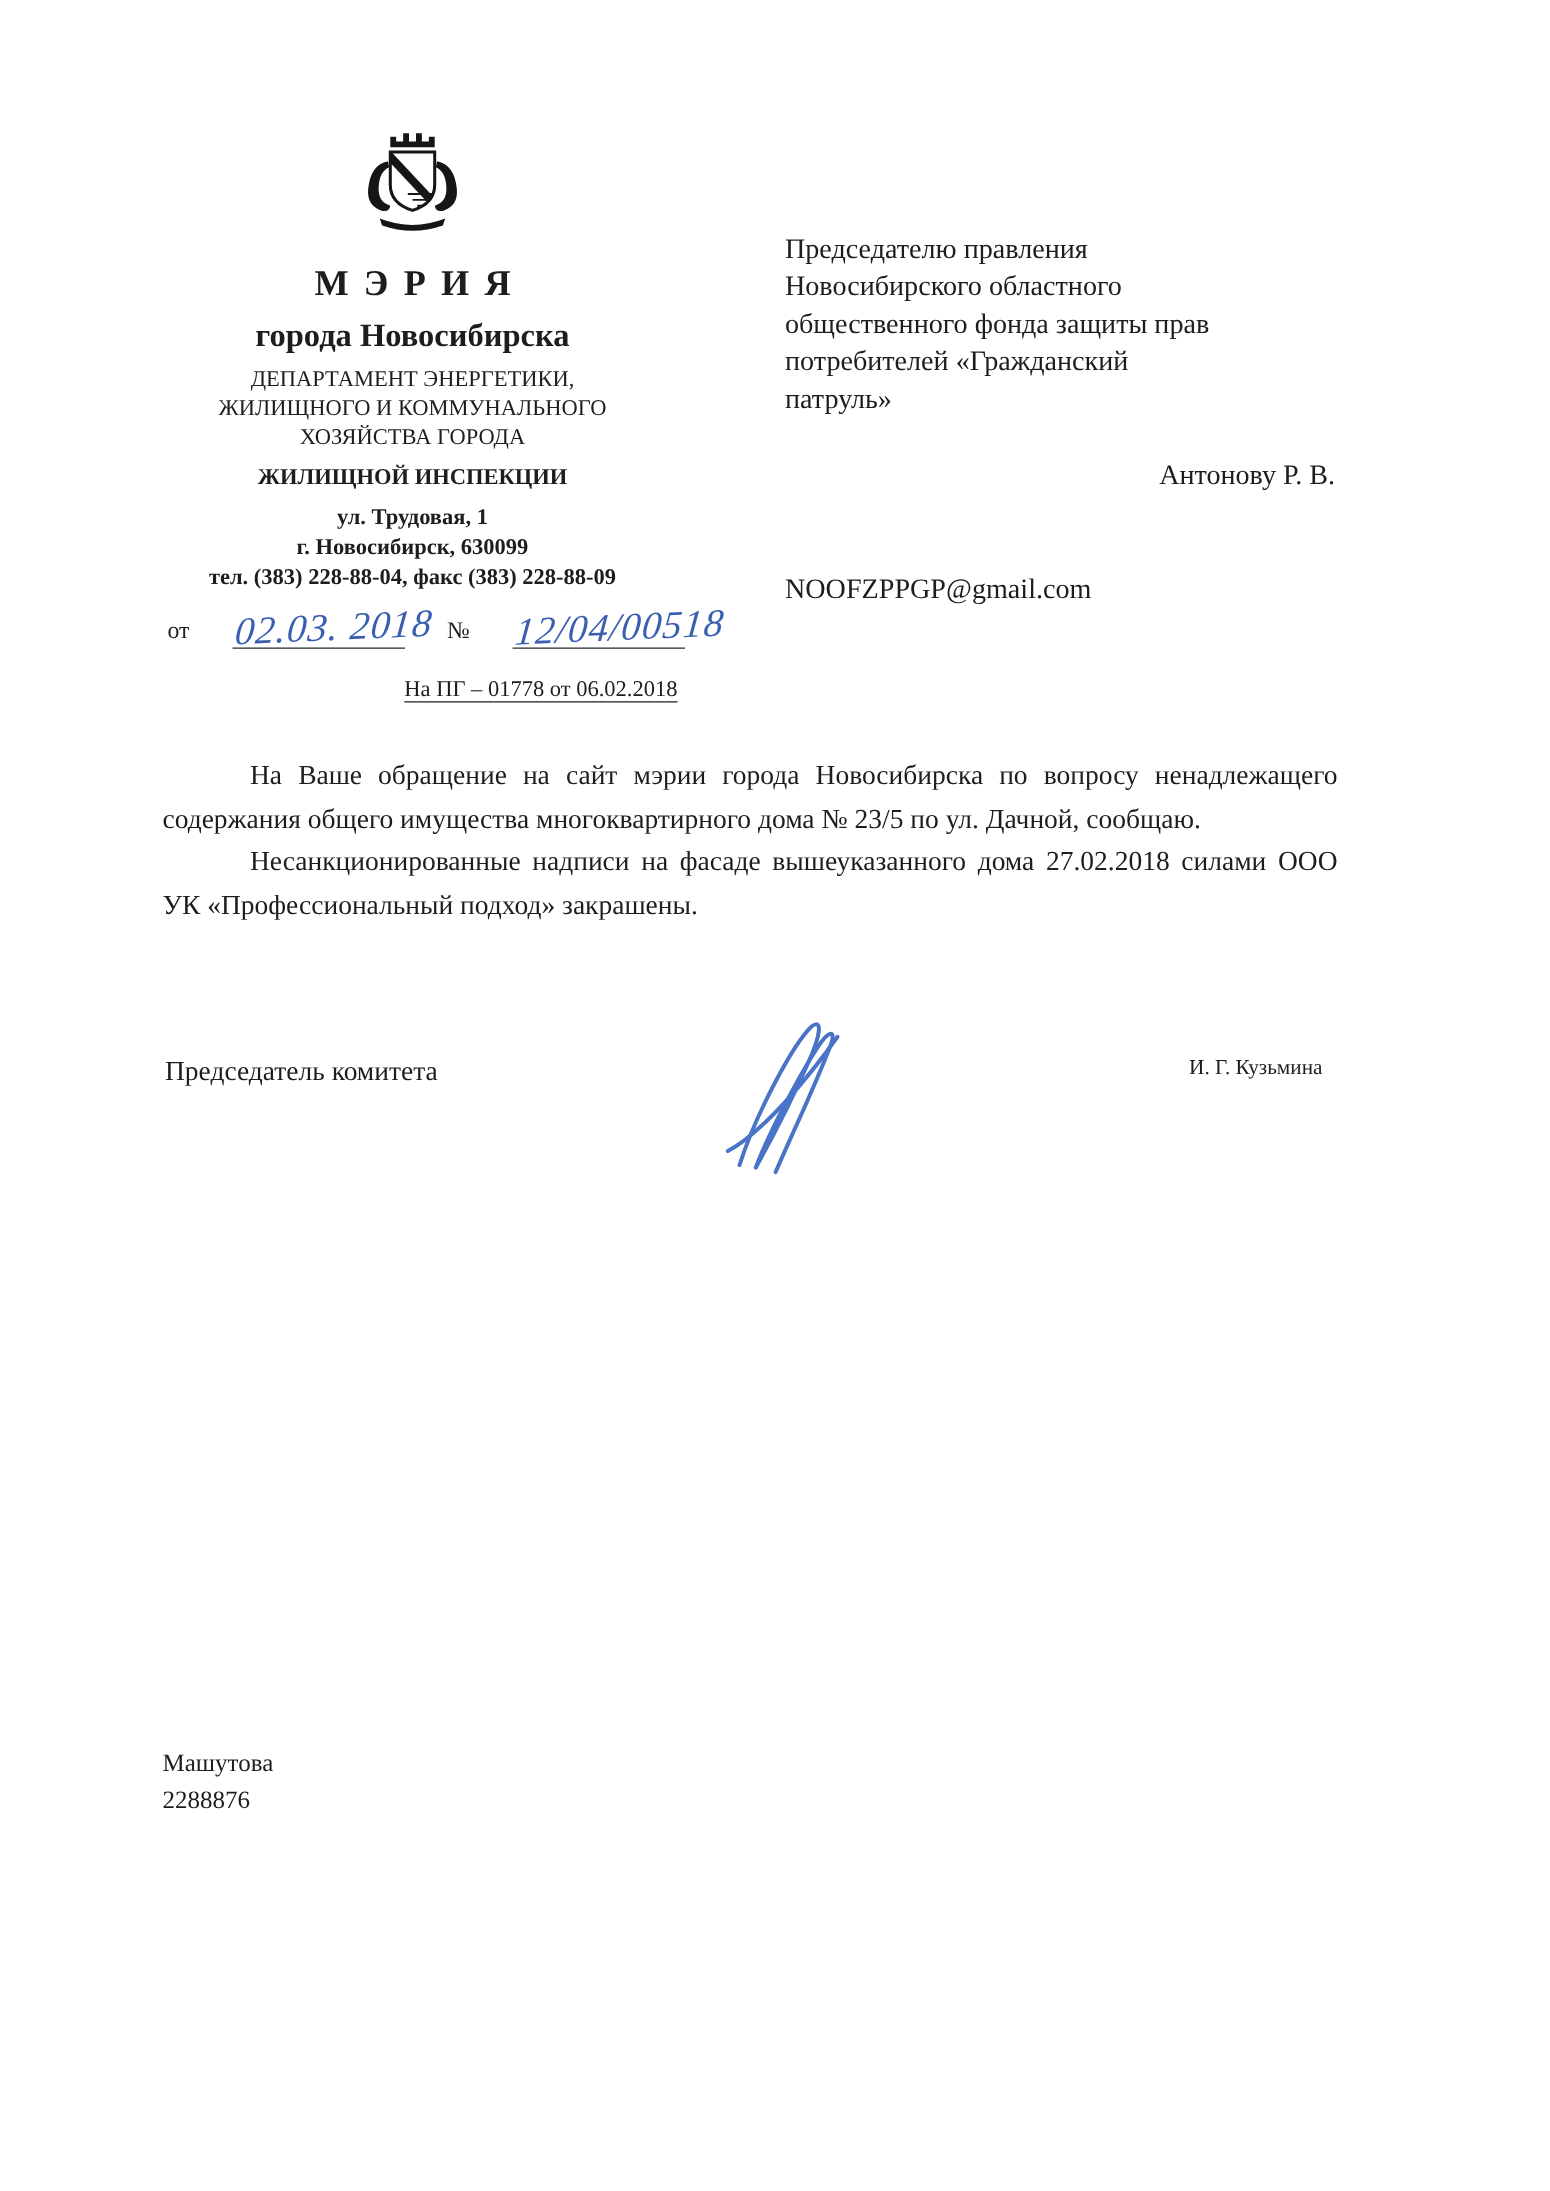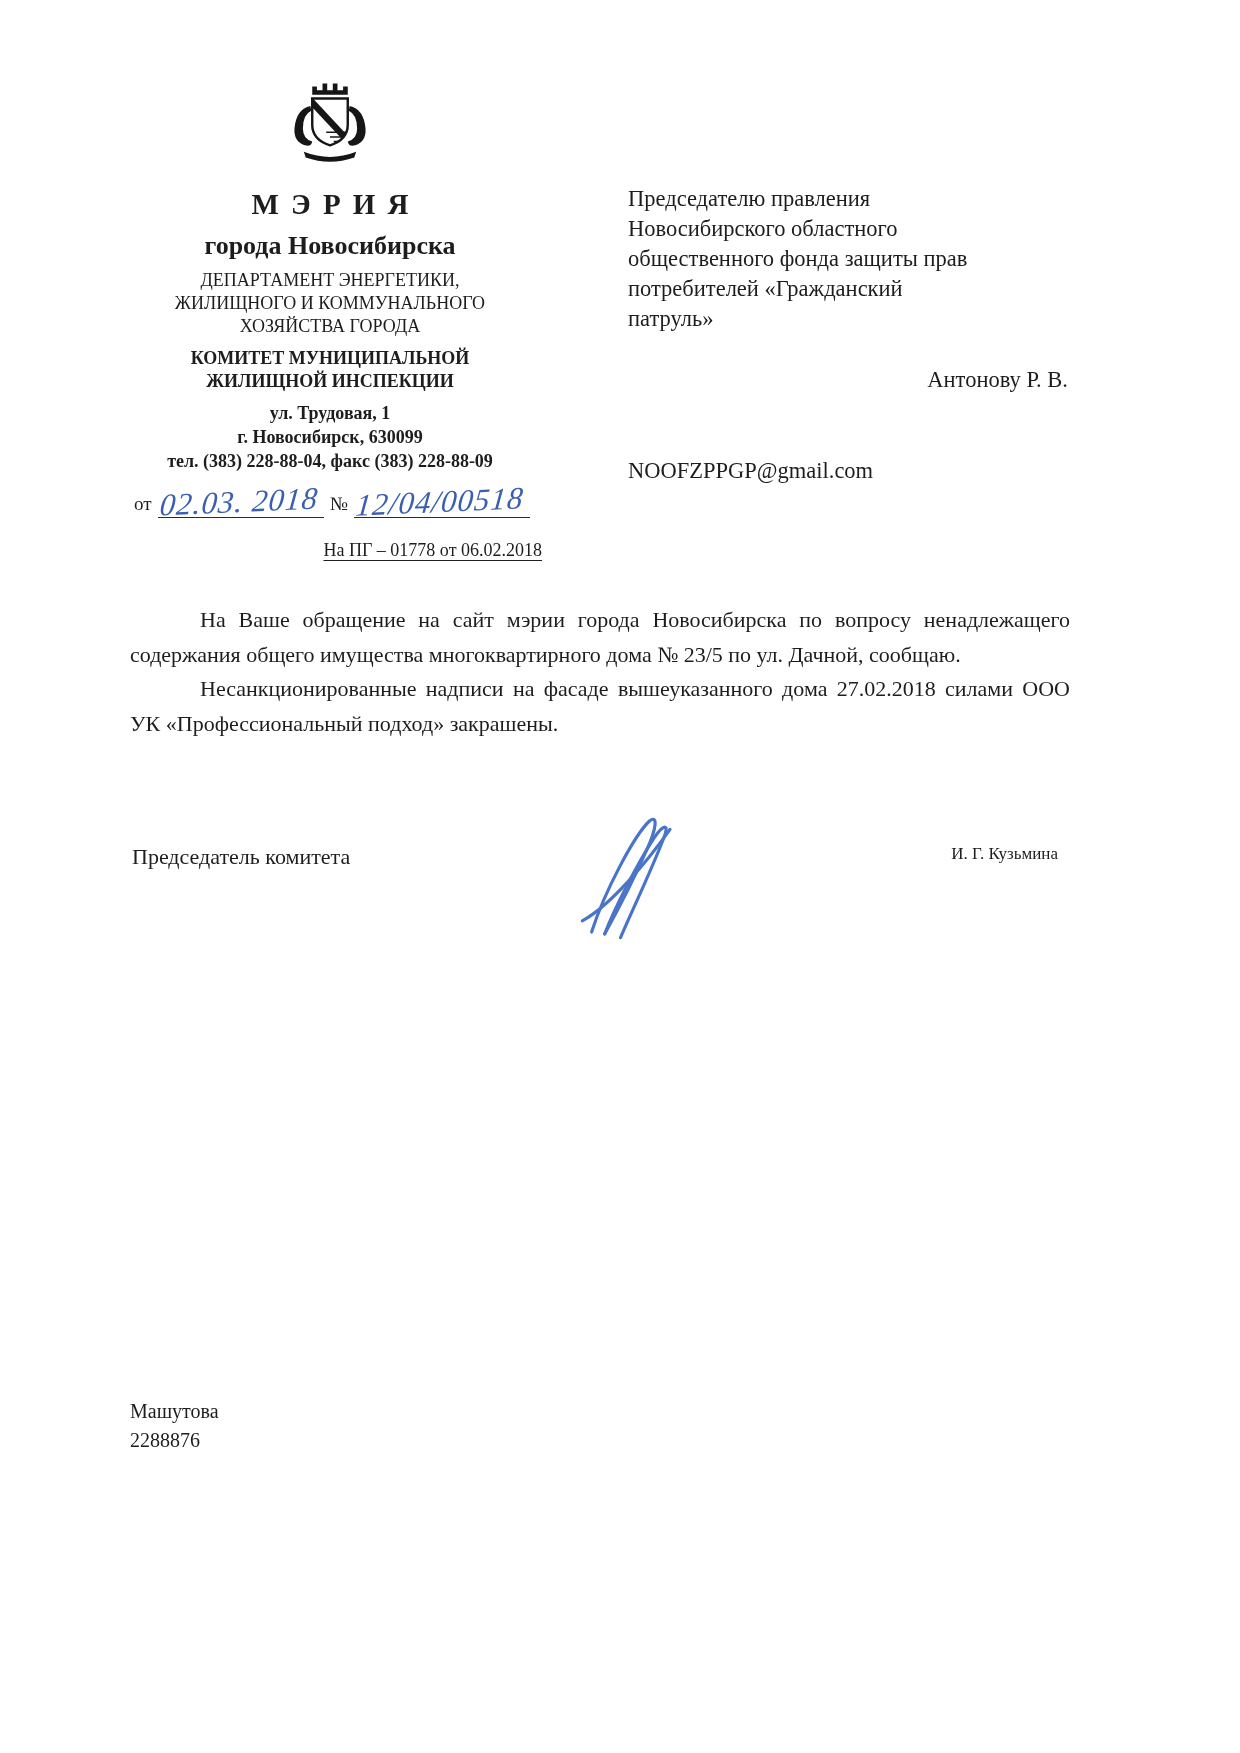--- a/index.html
+++ b/index.html
@@ -11,21 +11,21 @@
     background: #ffffff;
     font-family: "Liberation Serif", serif;
     color: #1d1d1d;
     overflow: hidden;
   }
 
   
   .letterhead {
     position: absolute;
     left: 118px;
-    top: 78px;
+    top: 101px;
     width: 424px;
     text-align: center;
   }
   .emblem-wrap { height: 86px; }
   .org-title {
     margin-top: 24px;
     font-size: 29px;
     font-weight: bold;
     letter-spacing: 0.42em;
     text-indent: 0.42em; 
@@ -44,20 +44,21 @@
   .contacts-line { font-size: 18px; line-height: 24px; }
 
   .outgoing-line {
     margin-top: 14px;
     display: flex;
     align-items: flex-end;
     justify-content: flex-start;
     font-size: 19px;
     text-align: left;
     padding-left: 16px;
+    gap: 28px;
   }
   .outgoing-label { padding-bottom: 3px; white-space: nowrap; }
   .hand-field {
     border-bottom: 1.5px solid #2a2a2a;
     margin: 0 6px;
     padding: 0 6px 0 2px;
     min-width: 130px;
   }
   .handwriting {
     display: inline-block;
@@ -160,21 +161,20 @@
     <div class="org-title">МЭРИЯ</div>
     <div class="org-subtitle">города Новосибирска</div>
 
     <div class="dept-block">
       <div class="dept-line">ДЕПАРТАМЕНТ ЭНЕРГЕТИКИ,</div>
       <div class="dept-line">ЖИЛИЩНОГО И КОММУНАЛЬНОГО</div>
       <div class="dept-line">ХОЗЯЙСТВА ГОРОДА</div>
     </div>
 
     <div class="committee-block">
-      <div class="committee-line">КОМИТЕТ МУНИЦИПАЛЬНОЙ</div>
       <div class="committee-line">ЖИЛИЩНОЙ ИНСПЕКЦИИ</div>
     </div>
 
     <div class="address-block">
       <div class="address-line">ул. Трудовая, 1</div>
       <div class="address-line">г. Новосибирск, 630099</div>
       <div class="contacts-line">тел. (383) 228-88-04, факс (383) 228-88-09</div>
     </div>
 
     <div class="outgoing-line">

